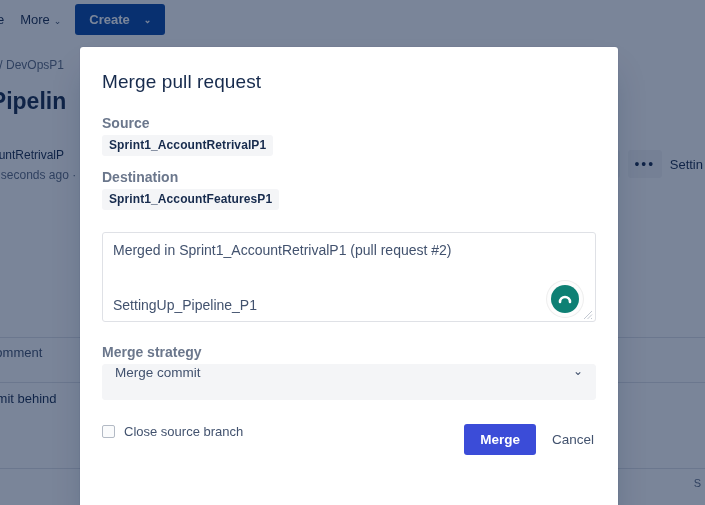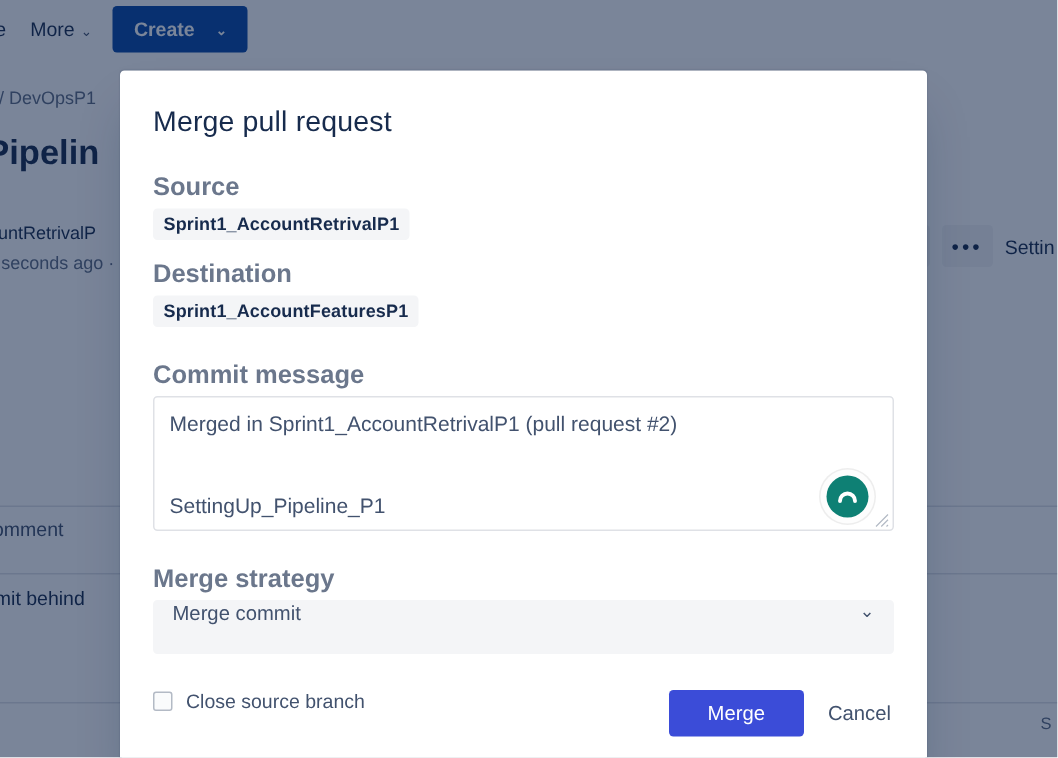--- a/index.html
+++ b/index.html
@@ -186,21 +186,21 @@
 
   .modal-title {
     font-size: 19px;
     font-weight: 500;
     color: #172b4d;
     margin: 4px 0 0 0;
     letter-spacing: 0.1px;
   }
 
   .field-label {
-    font-size: 17px;
+    font-size: 14px;
     font-weight: 600;
     color: #6b778c;
     margin: 0 0 4px 0;
   }
   .field-group { margin-top: 22px; }
   .field-group.tight { margin-top: 13px; }
 
   .branch-chip {
     display: inline-block;
     background: #f4f5f7;
@@ -300,25 +300,25 @@
   }
   .footer-actions {
     display: flex;
     align-items: center;
     gap: 14px;
   }
   .btn-merge {
     background: #3b4cd8;
     color: #ffffff;
     font-size: 13.5px;
-    font-weight: 400;
+    font-weight: 700;
     border: none;
     border-radius: 3px;
     height: 31px;
-    padding: 0 26px;
+    padding: 0 16px;
     cursor: pointer;
     font-family: "Liberation Sans", sans-serif;
   }
   .btn-cancel {
     background: transparent;
     color: #42526e;
     font-size: 13.5px;
     border: none;
     padding: 0 2px;
     cursor: pointer;
@@ -373,21 +373,20 @@
       <div class="field-label">Source</div>
       <span class="branch-chip">Sprint1_AccountRetrivalP1</span>
     </div>
 
     <div class="field-group tight">
       <div class="field-label">Destination</div>
       <span class="branch-chip">Sprint1_AccountFeaturesP1</span>
     </div>
 
     <div class="field-group">
-      <div class="field-label">Commit message</div>
       <div class="commit-wrap">
         <div class="commit-box">
           <p class="commit-line">Merged in Sprint1_AccountRetrivalP1 (pull request #2)</p>
           <p class="commit-line second">SettingUp_Pipeline_P1</p>
           <svg class="resize-grip" viewBox="0 0 10 10">
             <path d="M9,1 L1,9 M9,4.5 L4.5,9 M9,8 L8,9" stroke="#b3bac5" stroke-width="0.8" fill="none"></path>
           </svg>
         </div>
         <div class="cursor-dot">
           <svg width="16" height="16" viewBox="0 0 16 16">

